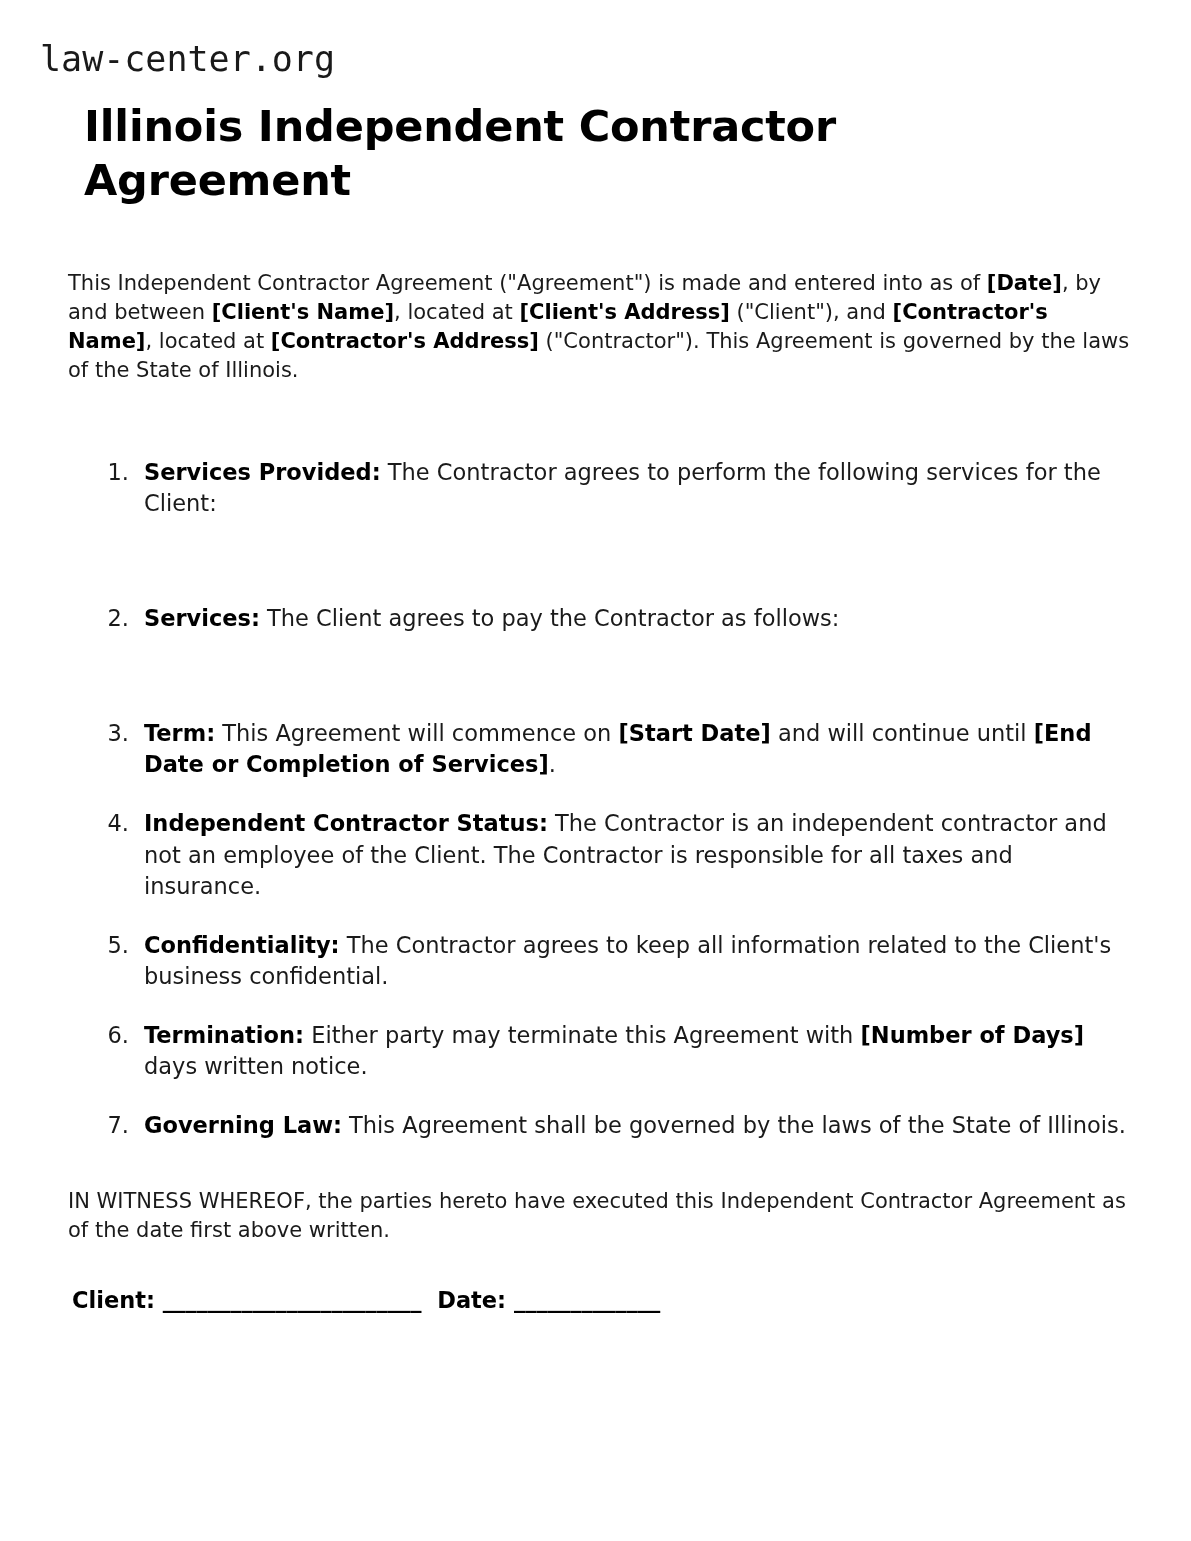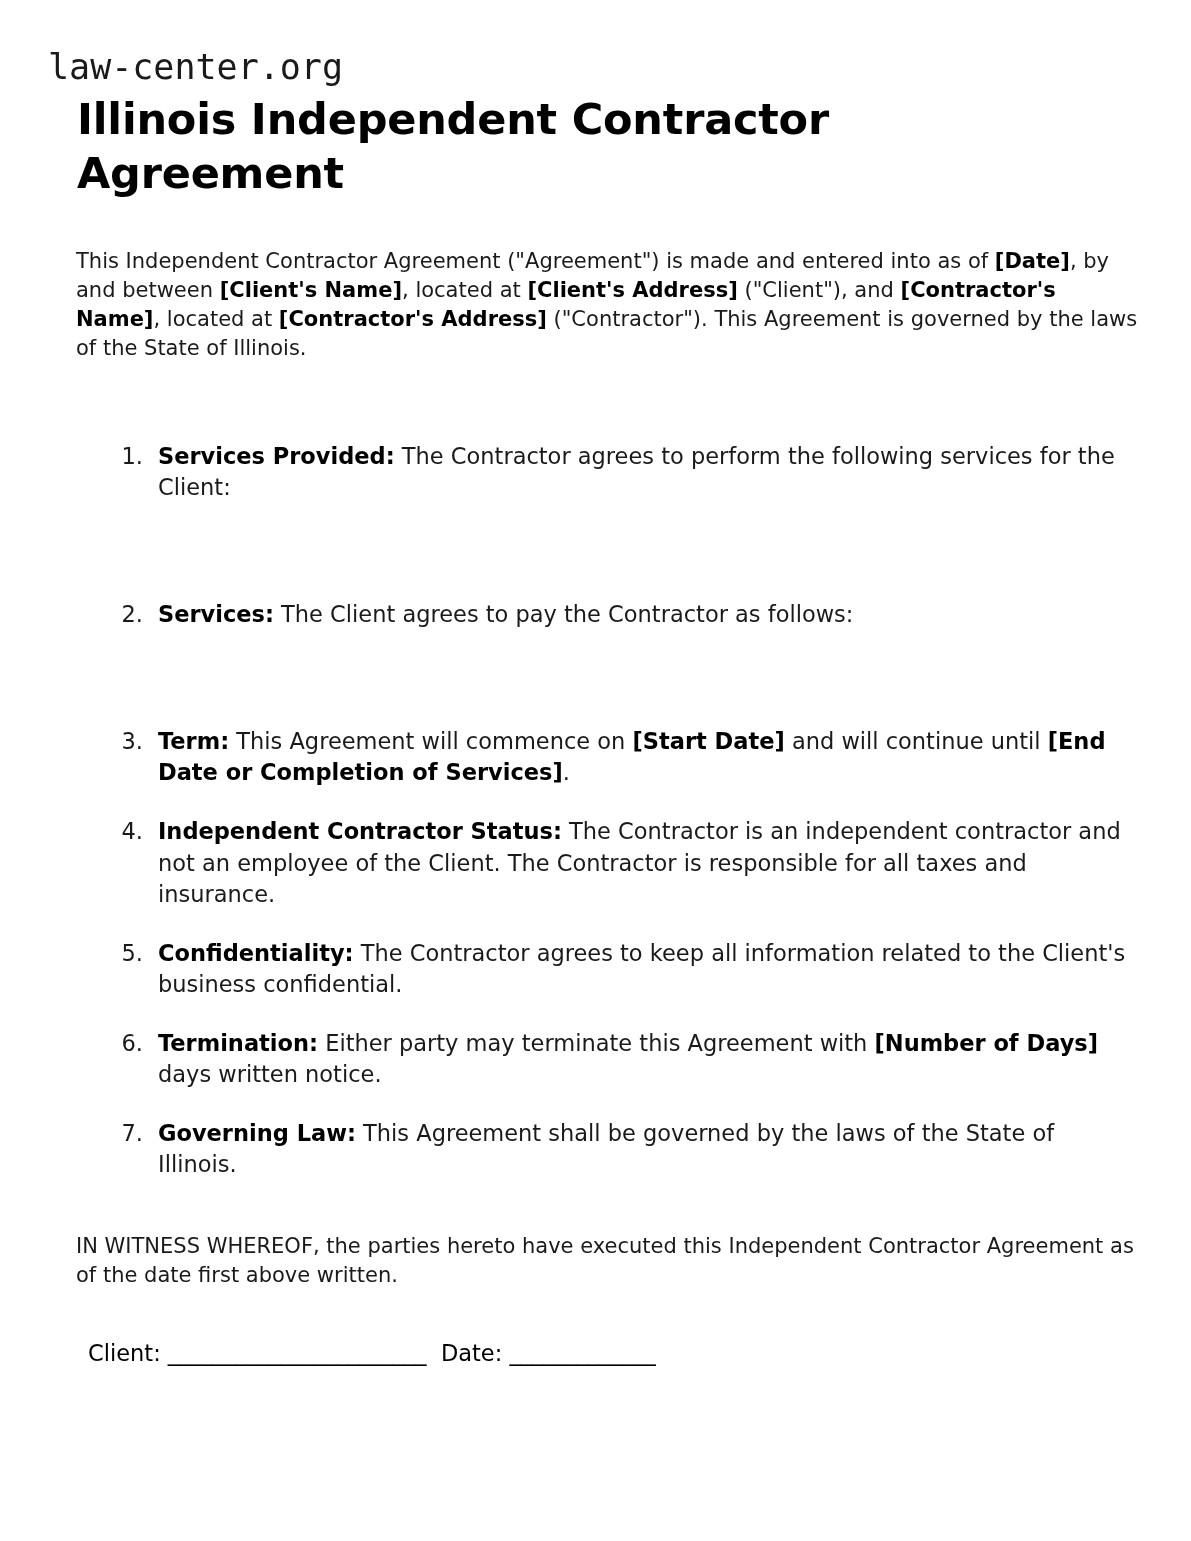--- a/index.html
+++ b/index.html
@@ -15,21 +15,21 @@
     color: #1a1a1a;
     -webkit-font-smoothing: antialiased;
   }
 
   .page {
     position: relative;
     width: 1191px;
     min-height: 1541px;
     background: #ffffff;
     box-sizing: border-box;
-    padding: 12px;
+    padding: 4px;
   }
 
   
   .site-brand {
     font-family: "DejaVu Sans Mono", monospace;
     font-size: 35px;
     font-weight: 400;
     line-height: 1.0;
     color: #1a1a1a;
     letter-spacing: 0px;
@@ -37,21 +37,21 @@
     padding: 38px 0 0 36px;
     white-space: nowrap;
   }
 
   .doc-title {
     font-family: "DejaVu Sans", sans-serif;
     font-weight: bold;
     font-size: 43px;
     line-height: 1.26;
     color: #000000;
-    margin: 1px;
+    margin: 16px;
     padding: 6px 64px 0 64px;
     max-width: 1000px;
     letter-spacing: -0.2px;
   }
 
   
   .content {
     padding: 0 61px 0 64px;
     width: 1066px;
     box-sizing: content-box;
@@ -74,21 +74,21 @@
   p.placeholder-para {
     font-size: 22.5px;
     line-height: 1.38;
     font-weight: bold;
     margin: 0;
     padding: 0;
     color: #000000;
   }
 
   ol.clauses {
-    margin: 12px;
+    margin: 6px;
     padding: 0 0 0 62px;
     list-style-position: outside;
     list-style-type: decimal;
   }
   ol.clauses li {
     font-size: 22.5px;
     line-height: 1.38;
     color: #1a1a1a;
     margin: 0 0 28px 0;
     padding-left: 8px;
@@ -99,24 +99,24 @@
     font-weight: normal;
     color: #1a1a1a;
   }
 
   .lbl { font-weight: bold; color: #000000; }
   .ph  { font-weight: bold; color: #000000; }
 
   
   .sig-line {
     font-size: 22.5px;
-    font-weight: normal;
+    font-weight: bold;
     color: #000000;
     line-height: 1.38;
-    margin: 12px;
+    margin: 4px;
     padding: 0;
     white-space: pre;
     letter-spacing: 0px;
   }
   .sig-gap { height: 27px; }
 </style>
 </head>
 <body>
 
 <div class="page">

